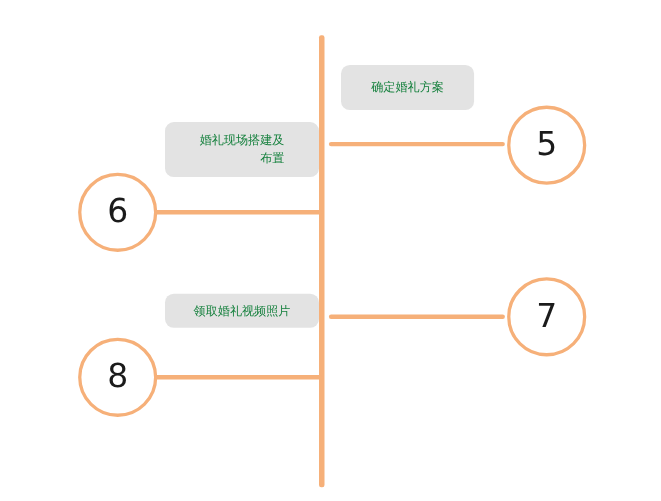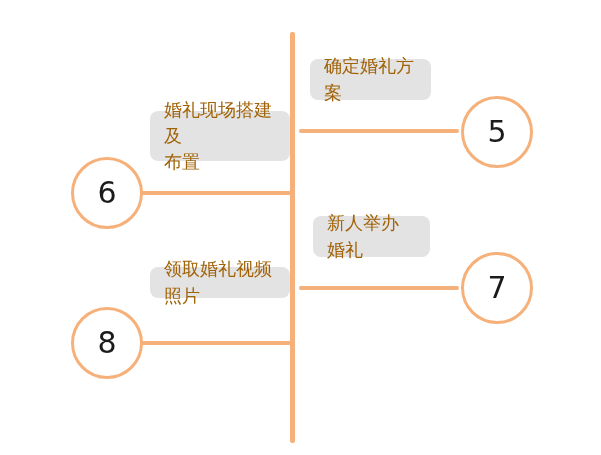--- a/index.html
+++ b/index.html
@@ -72,23 +72,23 @@
     background: #E3E3E3;
     border-radius: 8px;
     display: flex;
     align-items: center;
     justify-content: center;
     box-sizing: border-box;
     padding: 6px 14px;
   }
   .task-text {
     font-family: "DejaVu Sans", "Liberation Sans", sans-serif;
-    font-size: 18px;
-    color: #a16207;
-    text-align: left;
+    font-size: 11px;
+    color: #15803d;
+    text-align: right;
     line-height: 1.45;
     white-space: pre-line;
   }
   .task-box.t1 { left: 310px; top: 59px;  width: 121px; height: 41px; }
   .task-box.t2 { left: 150px; top: 111px; width: 140px; height: 50px; }
   .task-box.t3 { left: 313px; top: 216px; width: 117px; height: 41px; }
   .task-box.t4 { left: 150px; top: 267px; width: 140px; height: 31px; }
 </style>
 </head>
 <body>
@@ -104,23 +104,20 @@
 
   <div class="task-box t1">
     <span class="task-text">确定婚礼方案</span>
   </div>
 
   <div class="task-box t2">
     <span class="task-text">婚礼现场搭建及
 布置</span>
   </div>
 
-  <div class="task-box t3">
-    <span class="task-text">新人举办婚礼</span>
-  </div>
 
   <div class="task-box t4">
     <span class="task-text">领取婚礼视频照片</span>
   </div>
 
   <div class="node n5">
     <span class="node-label">5</span>
   </div>
 
   <div class="node n6">

